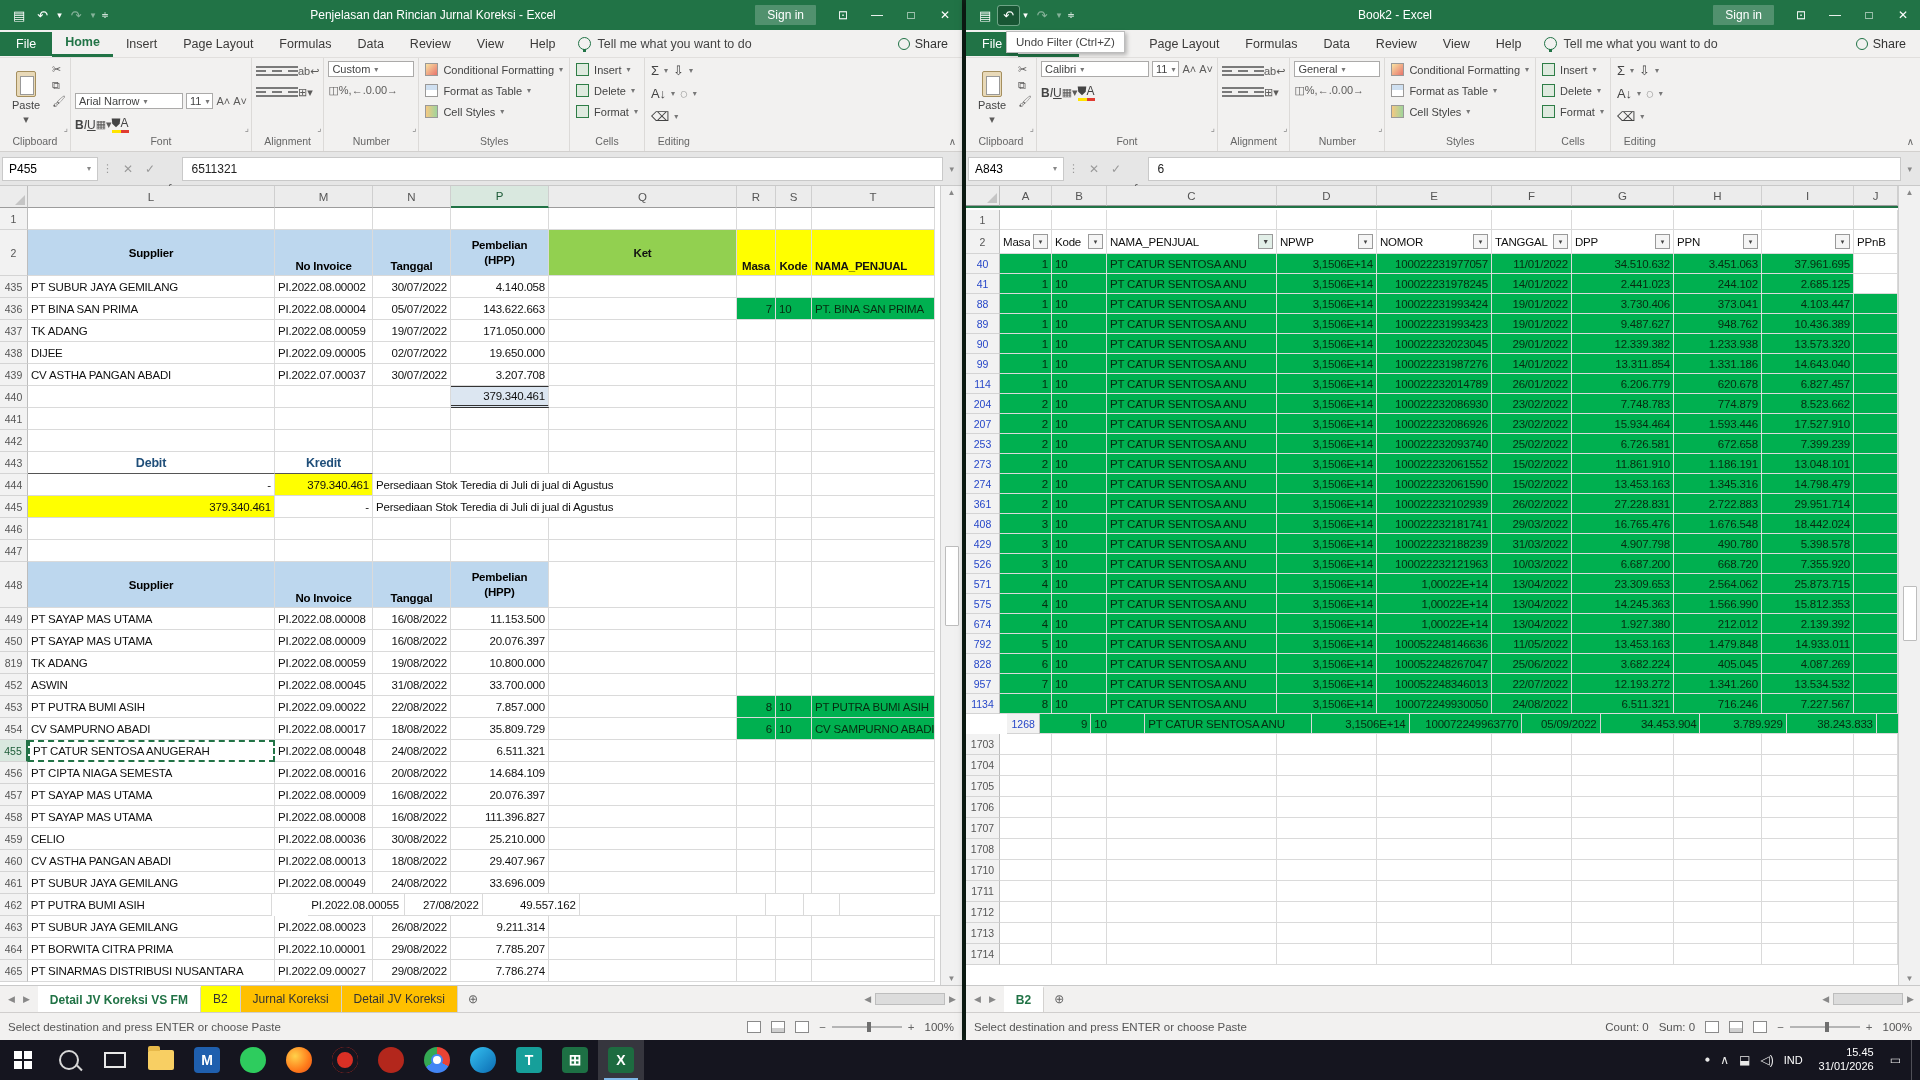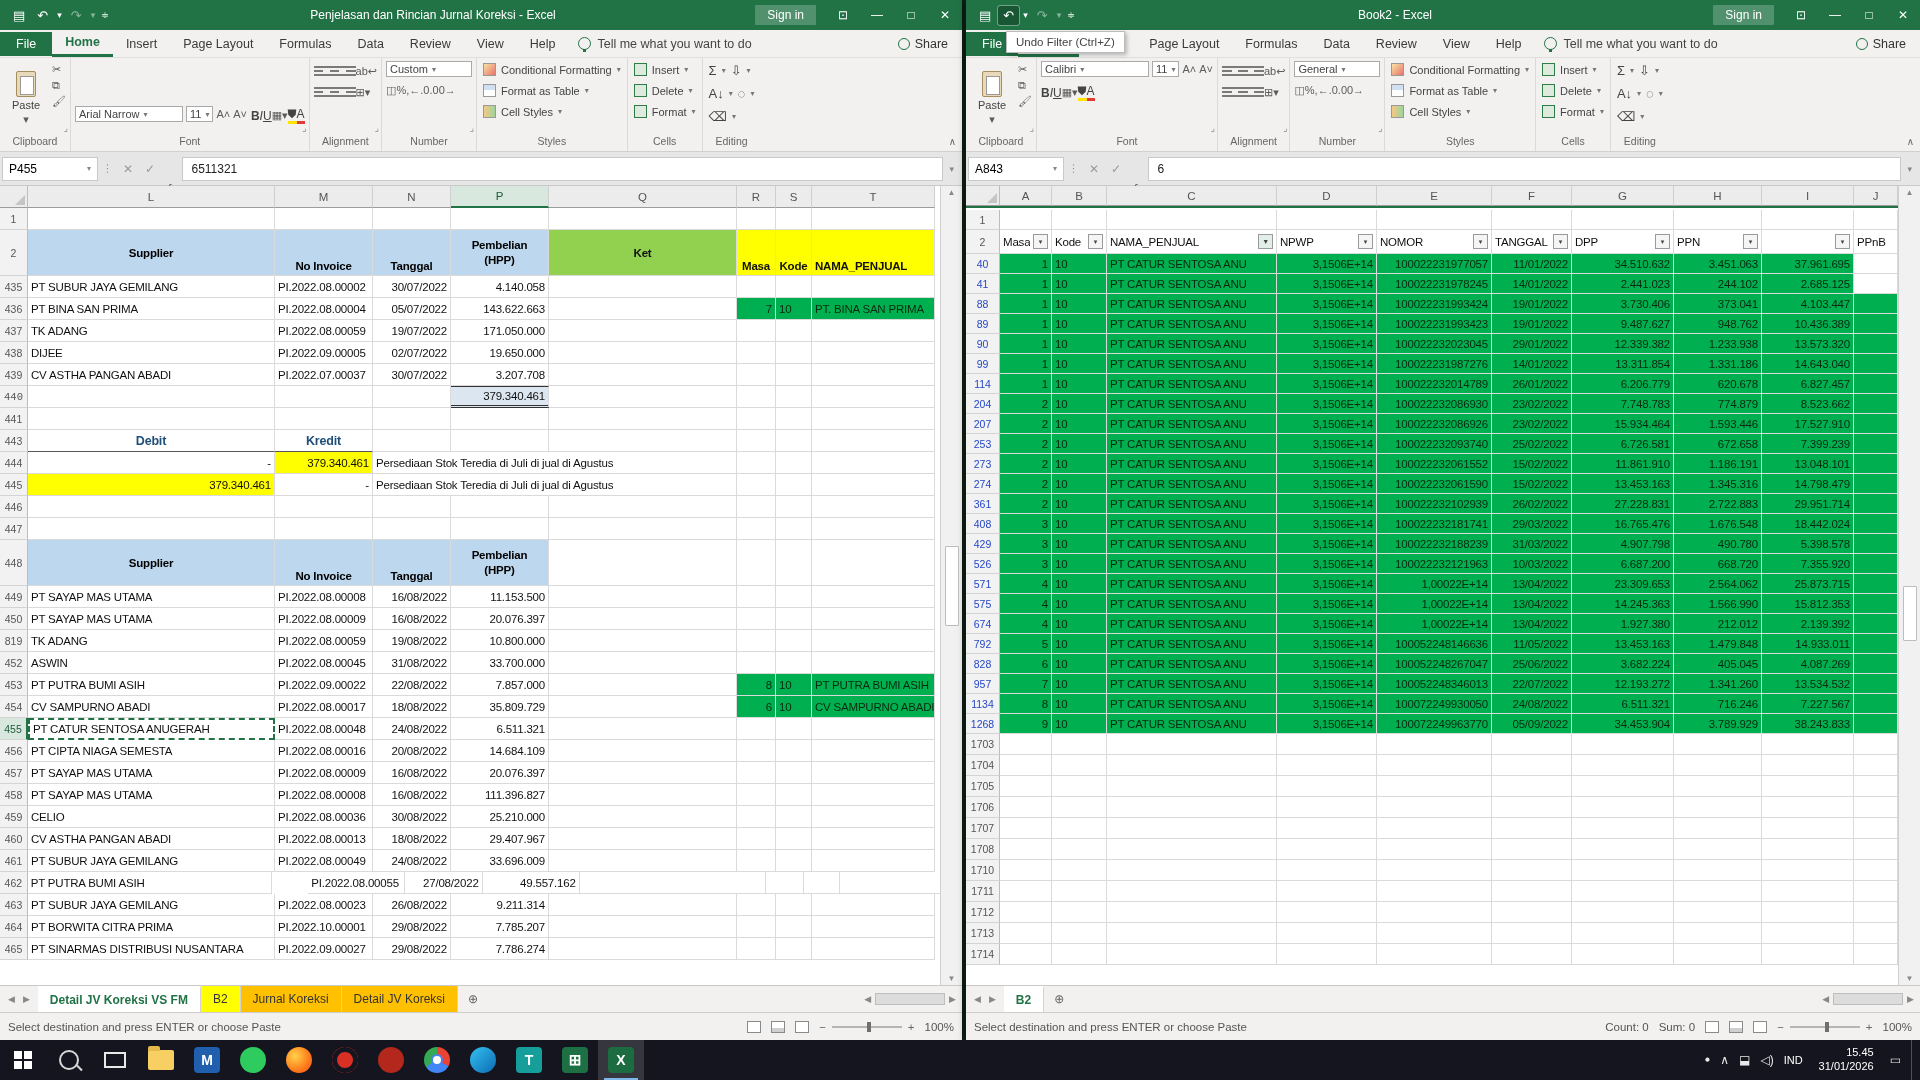--- a/index.html
+++ b/index.html
@@ -182,21 +182,21 @@
             <div class="vcol">
               <div class="sic">✂</div>
               <div class="sic">⧉</div>
               <div class="sic">🖌</div>
             </div>
           </div>
           <div class="rg-label">Clipboard</div>
           <div class="dlg">⌟</div>
         </div>
         <div class="rgroup">
-          <div class="rg-body" style="flex-direction: row; margin-top: 32px;">
+          <div class="rg-body" style="flex-direction: column; margin-top: 32px;">
             <div class="fontrow">
               <div class="combo" style="width: 108px;">
                 <span>Arial Narrow</span>
                 <span class="dd">▾</span>
               </div>
               <div class="combo">
                 <span>11</span>
                 <span class="dd">▾</span>
               </div>
               <span class="sic">A˄</span>
@@ -436,32 +436,43 @@
             <div class="cell " style="width: 247px;">CV ASTHA PANGAN ABADI</div>
             <div class="cell " style="width: 98px;">PI.2022.07.00037</div>
             <div class="cell date" style="width: 78px;">30/07/2022</div>
             <div class="cell num" style="width: 98px;">3.207.708</div>
             <div class="cell " style="width: 188px;"></div>
             <div class="cell " style="width: 39px;"></div>
             <div class="cell " style="width: 36px;"></div>
             <div class="cell " style="width: 123px;"></div>
           </div>
           <div class="srow" style="height: 22px;">
-            <div class="rowhdr" style="width: 28px; height: 22px; font-family: Liberation Mono, monospace;">440</div>
+            <div class="rowhdr" style="width: 28px; height: 22px;">440</div>
             <div class="cell " style="width: 247px;"></div>
             <div class="cell " style="width: 98px;"></div>
             <div class="cell " style="width: 78px;"></div>
             <div class="cell sumcell" style="width: 98px;">379.340.461</div>
             <div class="cell " style="width: 188px;"></div>
             <div class="cell " style="width: 39px;"></div>
             <div class="cell " style="width: 36px;"></div>
             <div class="cell " style="width: 123px;"></div>
           </div>
           <div class="srow" style="height: 22px;">
             <div class="rowhdr" style="width: 28px; height: 22px;">441</div>
+            <div class="cell " style="width: 247px;"></div>
+            <div class="cell " style="width: 98px;"></div>
+            <div class="cell " style="width: 78px;"></div>
+            <div class="cell " style="width: 98px;"></div>
+            <div class="cell " style="width: 188px;"></div>
+            <div class="cell " style="width: 39px;"></div>
+            <div class="cell " style="width: 36px;"></div>
+            <div class="cell " style="width: 123px;"></div>
+          </div>
+          <div class="srow" style="height: 22px;">
+            <div class="rowhdr" style="width: 28px; height: 22px;">442</div>
             <div class="cell " style="width: 247px;"></div>
             <div class="cell " style="width: 98px;"></div>
             <div class="cell " style="width: 78px;"></div>
             <div class="cell " style="width: 98px;"></div>
             <div class="cell " style="width: 188px;"></div>
             <div class="cell " style="width: 39px;"></div>
             <div class="cell " style="width: 36px;"></div>
             <div class="cell " style="width: 123px;"></div>
           </div>
           <div class="srow" style="height: 22px;">
@@ -1334,21 +1345,21 @@
             <div class="cell green" style="width: 55px;">10</div>
             <div class="cell green" style="width: 170px;">PT CATUR SENTOSA ANU</div>
             <div class="cell green num" style="width: 100px;">3,1506E+14</div>
             <div class="cell green num" style="width: 115px;">100072249930050</div>
             <div class="cell green date" style="width: 80px;">24/08/2022</div>
             <div class="cell green num" style="width: 102px;">6.511.321</div>
             <div class="cell green num" style="width: 88px;">716.246</div>
             <div class="cell green num" style="width: 92px;">7.227.567</div>
             <div class="cell green" style="width: 44px;"></div>
           </div>
-          <div class="srow" style="height: 20px;">
+          <div class="srow" style="height: 20px; padding-left: 41px;">
             <div class="rowhdr blue" style="width: 34px; height: 20px;">1268</div>
             <div class="cell green num" style="width: 52px;">9</div>
             <div class="cell green" style="width: 55px;">10</div>
             <div class="cell green" style="width: 170px;">PT CATUR SENTOSA ANU</div>
             <div class="cell green num" style="width: 100px;">3,1506E+14</div>
             <div class="cell green num" style="width: 115px;">100072249963770</div>
             <div class="cell green date" style="width: 80px;">05/09/2022</div>
             <div class="cell green num" style="width: 102px;">34.453.904</div>
             <div class="cell green num" style="width: 88px;">3.789.929</div>
             <div class="cell green num" style="width: 92px;">38.243.833</div>

